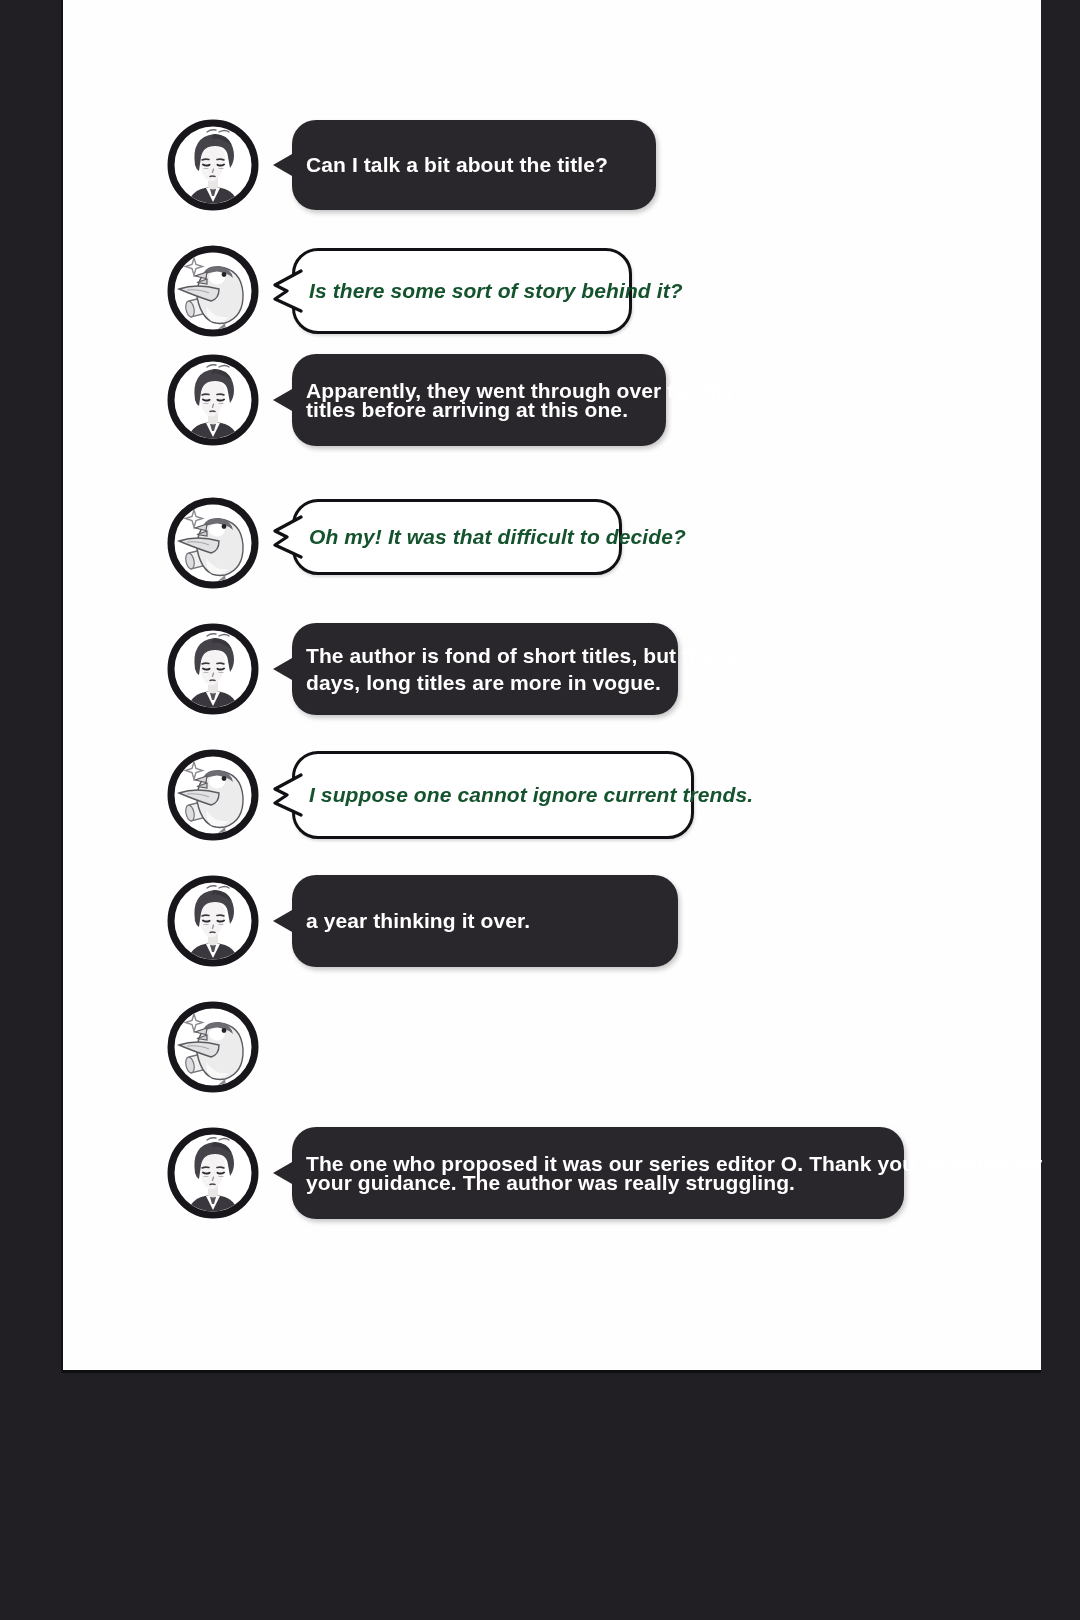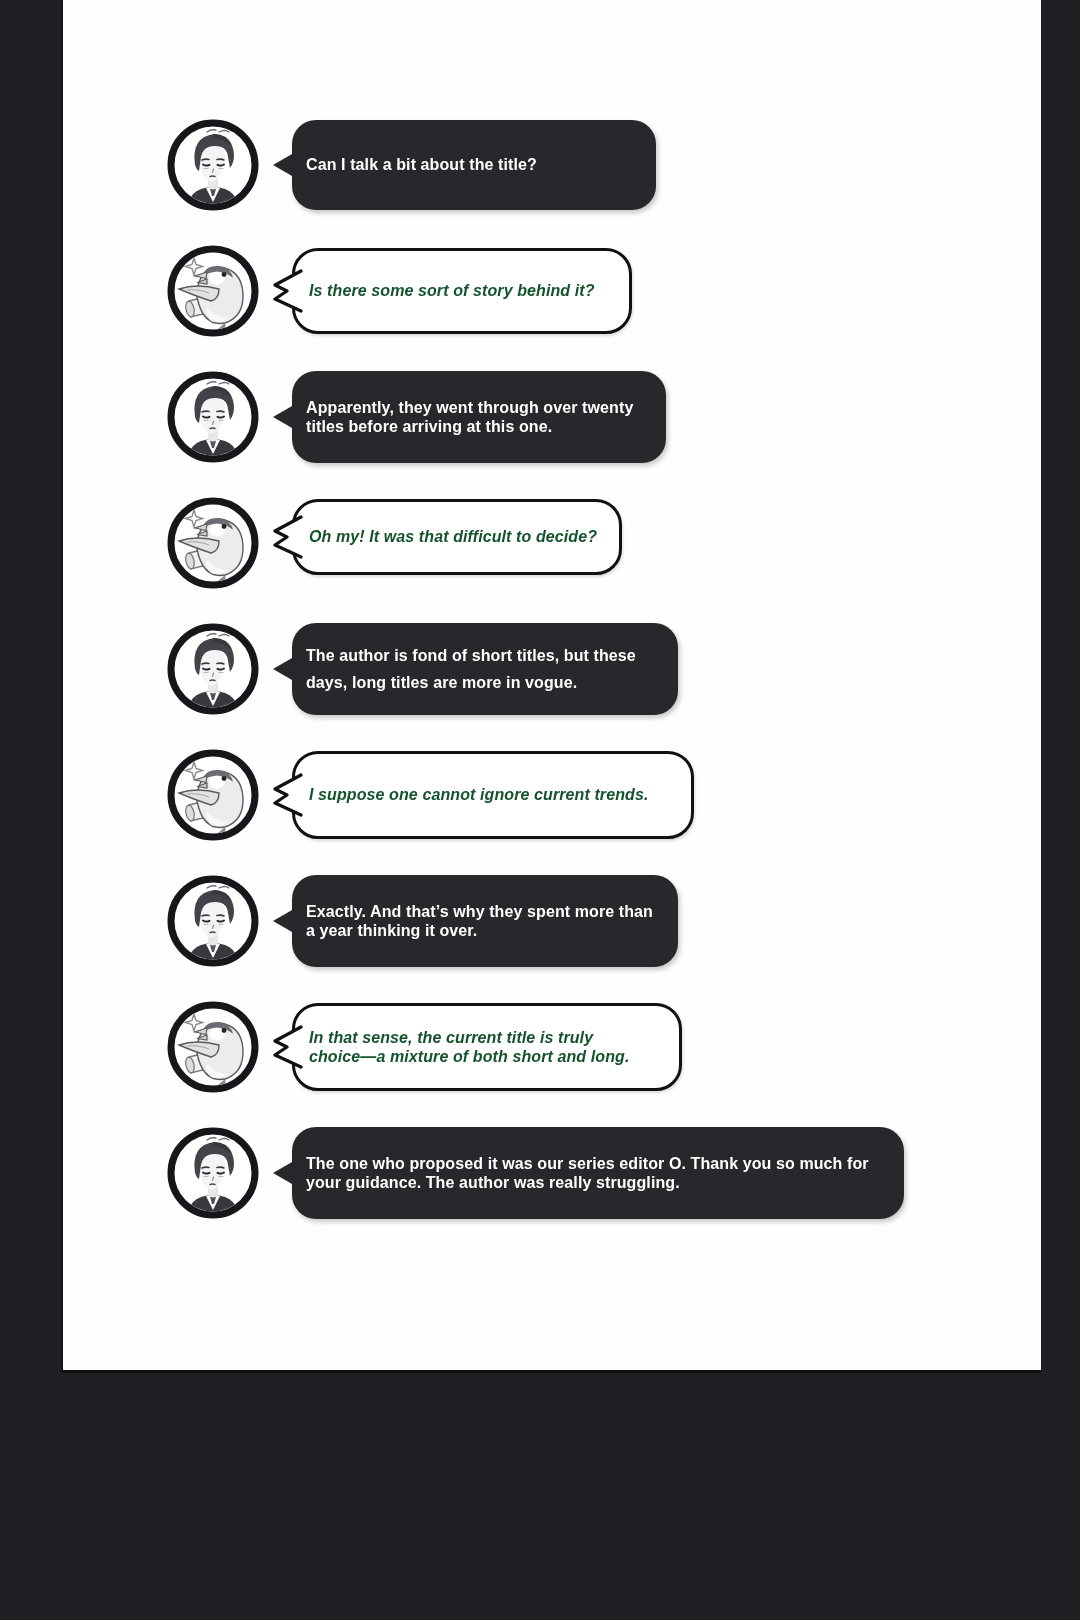--- a/index.html
+++ b/index.html
@@ -32,21 +32,21 @@
   .avatar svg { width: 92px; height: 92px; display: block; }
   .bubble {
     position: absolute;
     left: 229px;
     box-sizing: border-box;
     display: flex;
     flex-direction: column;
     justify-content: center;
     padding: 0 12px 0 14px;
     font-weight: bold;
-    font-size: 16px;
+    font-size: 21px;
     line-height: 19.5px;
     letter-spacing: 0.1px;
   }
   .bubble.dark {
     background: #2a272c;
     color: #ffffff;
     border-radius: 24px;
     box-shadow: 2px 3px 5px rgba(0,0,0,0.22);
   }
   .bubble.light {
@@ -139,21 +139,21 @@
 
       <svg class="tail tail-light" viewBox="0 0 34 46">
         <polygon points="32,3 6,17 18,23 6,31 32,43" fill="#ffffff"></polygon>
         <polyline points="32,3 6,17 18,23 6,31 32,43" fill="none" stroke="#121014" stroke-width="3.2" stroke-linejoin="round" stroke-linecap="round"></polyline>
       </svg>
       <span class="line">Is there some sort of story behind it?</span>
 
     </div>
   </div>
 
-  <div class="row" style="top: 371px;">
+  <div class="row" style="top: 354px;">
     <div class="avatar">
           <svg id="man-avatar" viewBox="0 0 92 92" xmlns="http://www.w3.org/2000/svg">
     <clipPath id="mclip">
               <circle cx="46" cy="46" r="38.5"></circle>
             </clipPath>
     <circle cx="46" cy="46" r="42" fill="#ffffff" stroke="#18161a" stroke-width="7"></circle>
     <g clip-path="url(#mclip)">
       <path d="M18 92 Q22 74 34 70 L46 67 58 70 Q70 74 74 92 Z" fill="#3a383e"></path>
       <path d="M39 69 L46 67 53 69 46 83 Z" fill="#ffffff"></path>
       <path d="M43 70 L46 68 49 70 47 77 45 77 Z" fill="#55535a"></path>
@@ -317,21 +317,20 @@
       <path d="M46.5 50 L45.5 53.5" stroke="#8f8c92" stroke-width="1.2" fill="none" stroke-linecap="round"></path>
       <path d="M43 57.5 Q45.5 56.5 48 57.5" fill="none" stroke="#4a474d" stroke-width="1.5" stroke-linecap="round"></path>
     </g>
   </svg>
         </div>
     <div class="bubble dark" style="width: 386px; height: 92px; top: 0px;">
       <svg class="tail tail-dark" viewBox="0 0 30 34">
         <polygon points="28,2 2,17 28,32" fill="#2a272c"></polygon>
       </svg>
 
-      <span class="line">Exactly. And that’s why they spent more than</span>
       <span class="line">a year thinking it over.</span>
     </div>
   </div>
 
   <div class="row" style="top: 1001px;">
     <div class="avatar">
           <svg id="bird-avatar" viewBox="0 0 92 92" xmlns="http://www.w3.org/2000/svg">
     <clipPath id="bclip">
               <circle cx="46" cy="46" r="38.5"></circle>
             </clipPath>
@@ -346,29 +345,20 @@
       <path d="M52 44 Q30 38 12 44 Q26 50 44 56 Q52 54 52 44 Z" fill="#e2e1e3" stroke="#5c5a60" stroke-width="1.4"></path>
       <path d="M20 45 Q32 44 42 48" fill="none" stroke="#a9a7ad" stroke-width="1.1"></path>
       <path d="M35 32 Q38 20 52 21 Q64 23 66 33 Q60 27 50 27 Q40 27 35 32 Z" fill="#6e6c73"></path>
       <ellipse cx="50" cy="33" rx="8" ry="6.5" fill="#ffffff"></ellipse>
       <circle cx="57" cy="29.5" r="2.4" fill="#242228"></circle>
       <path d="M40 27 L28 31 39 33.5 Z" fill="#d8d6d8" stroke="#5c5a60" stroke-width="1.2"></path>
       <path d="M40 34 L30 37.5 40 39 Z" fill="#cfcdcf" stroke="#5c5a60" stroke-width="1.2"></path>
     </g>
   </svg>
         </div>
-    <div class="bubble light" style="width: 390px; height: 88px; top: 2px;">
-
-      <svg class="tail tail-light" viewBox="0 0 34 46">
-        <polygon points="32,3 6,17 18,23 6,31 32,43" fill="#ffffff"></polygon>
-        <polyline points="32,3 6,17 18,23 6,31 32,43" fill="none" stroke="#121014" stroke-width="3.2" stroke-linejoin="round" stroke-linecap="round"></polyline>
-      </svg>
-      <span class="line">In that sense, the current title is truly</span>
-      <span class="line">choice—a mixture of both short and long.</span>
-    </div>
   </div>
 
   <div class="row" style="top: 1127px; border-radius: 6px;">
     <div class="avatar">
           <svg id="man-avatar" viewBox="0 0 92 92" xmlns="http://www.w3.org/2000/svg">
     <clipPath id="mclip">
               <circle cx="46" cy="46" r="38.5"></circle>
             </clipPath>
     <circle cx="46" cy="46" r="42" fill="#ffffff" stroke="#18161a" stroke-width="7"></circle>
     <g clip-path="url(#mclip)">

